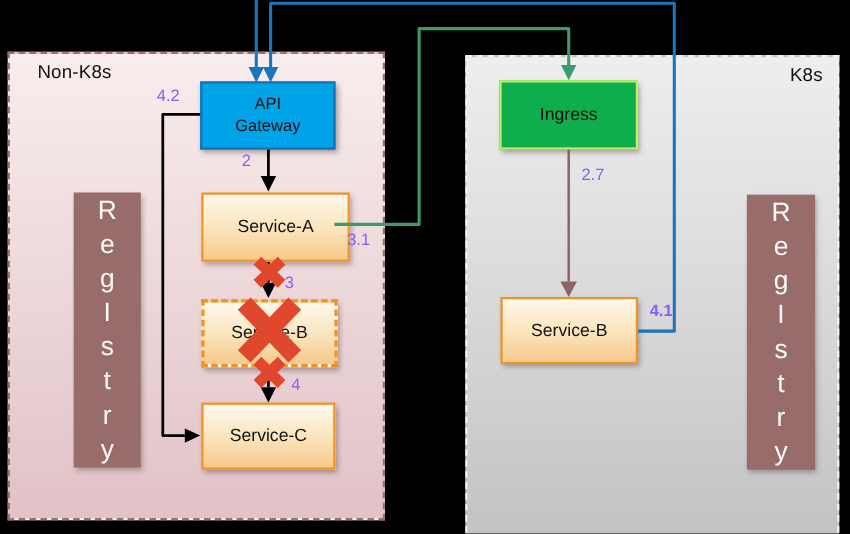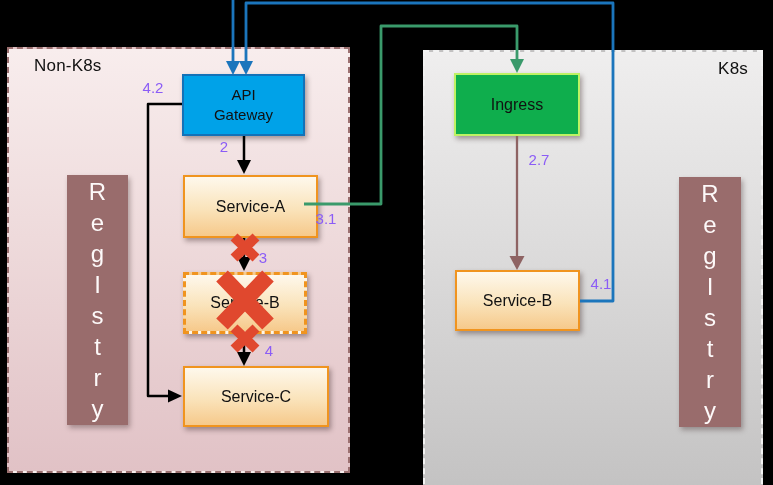--- a/index.html
+++ b/index.html
@@ -40,21 +40,21 @@
   .node-green{
     left:454px;top:73px;width:126px;height:63px;
     background:#0fae4d;border:2px solid #bef264;
   }
   .node-svc{
     background:linear-gradient(180deg,#fef8ec 0%,#fae3ba 55%,#f6c98b 100%);
     border:2px solid #f0941f;
   }
   .node-svc-a{left:183px;top:175px;width:135px;height:63px;}
   .node-svc-b-legacy{left:183px;top:272px;width:124px;height:62px;border:3px dashed #f0941f;}
-  .node-svc-c{left:183px;top:366px;width:146px;height:61px;}
+  .node-svc-c{left:183px;top:366px;width:122px;height:61px;}
   .node-svc-b-k8s{left:455px;top:270px;width:125px;height:61px;}
 
   .registry{
     position:absolute;z-index:2;background:#996c6c;
     display:flex;flex-direction:column;align-items:center;justify-content:center;
     color:#fdf9f9;font-size:24px;line-height:31px;
     box-shadow:2px 3px 5px rgba(50,30,30,.35);
   }
   .registry-nonk8s{left:67px;top:175px;width:61px;height:250px;}
   .registry-k8s{left:679px;top:177px;width:62px;height:250px;}
@@ -170,13 +170,13 @@
     <path d="M234,328 L256,349 M256,328 L234,349"></path>
   </g>
 </svg>
 
 <span class="edge-label" style="left:153px;top:87px;">4.2</span>
 <span class="edge-label" style="left:224px;top:146px;">2</span>
 <span class="edge-label" style="left:326px;top:190px;margin-top:28px;">3.1</span>
 <span class="edge-label" style="left:263px;top:257px;">3</span>
 <span class="edge-label" style="left:269px;top:350px;">4</span>
 <span class="edge-label" style="left:539px;top:159px;">2.7</span>
-<span class="edge-label" style="left:601px;top:283px;">4.1</span>
+<span class="edge-label" style="left:601px;top:283px;font-weight:bold;">4.1</span>
 
 </body></html>

